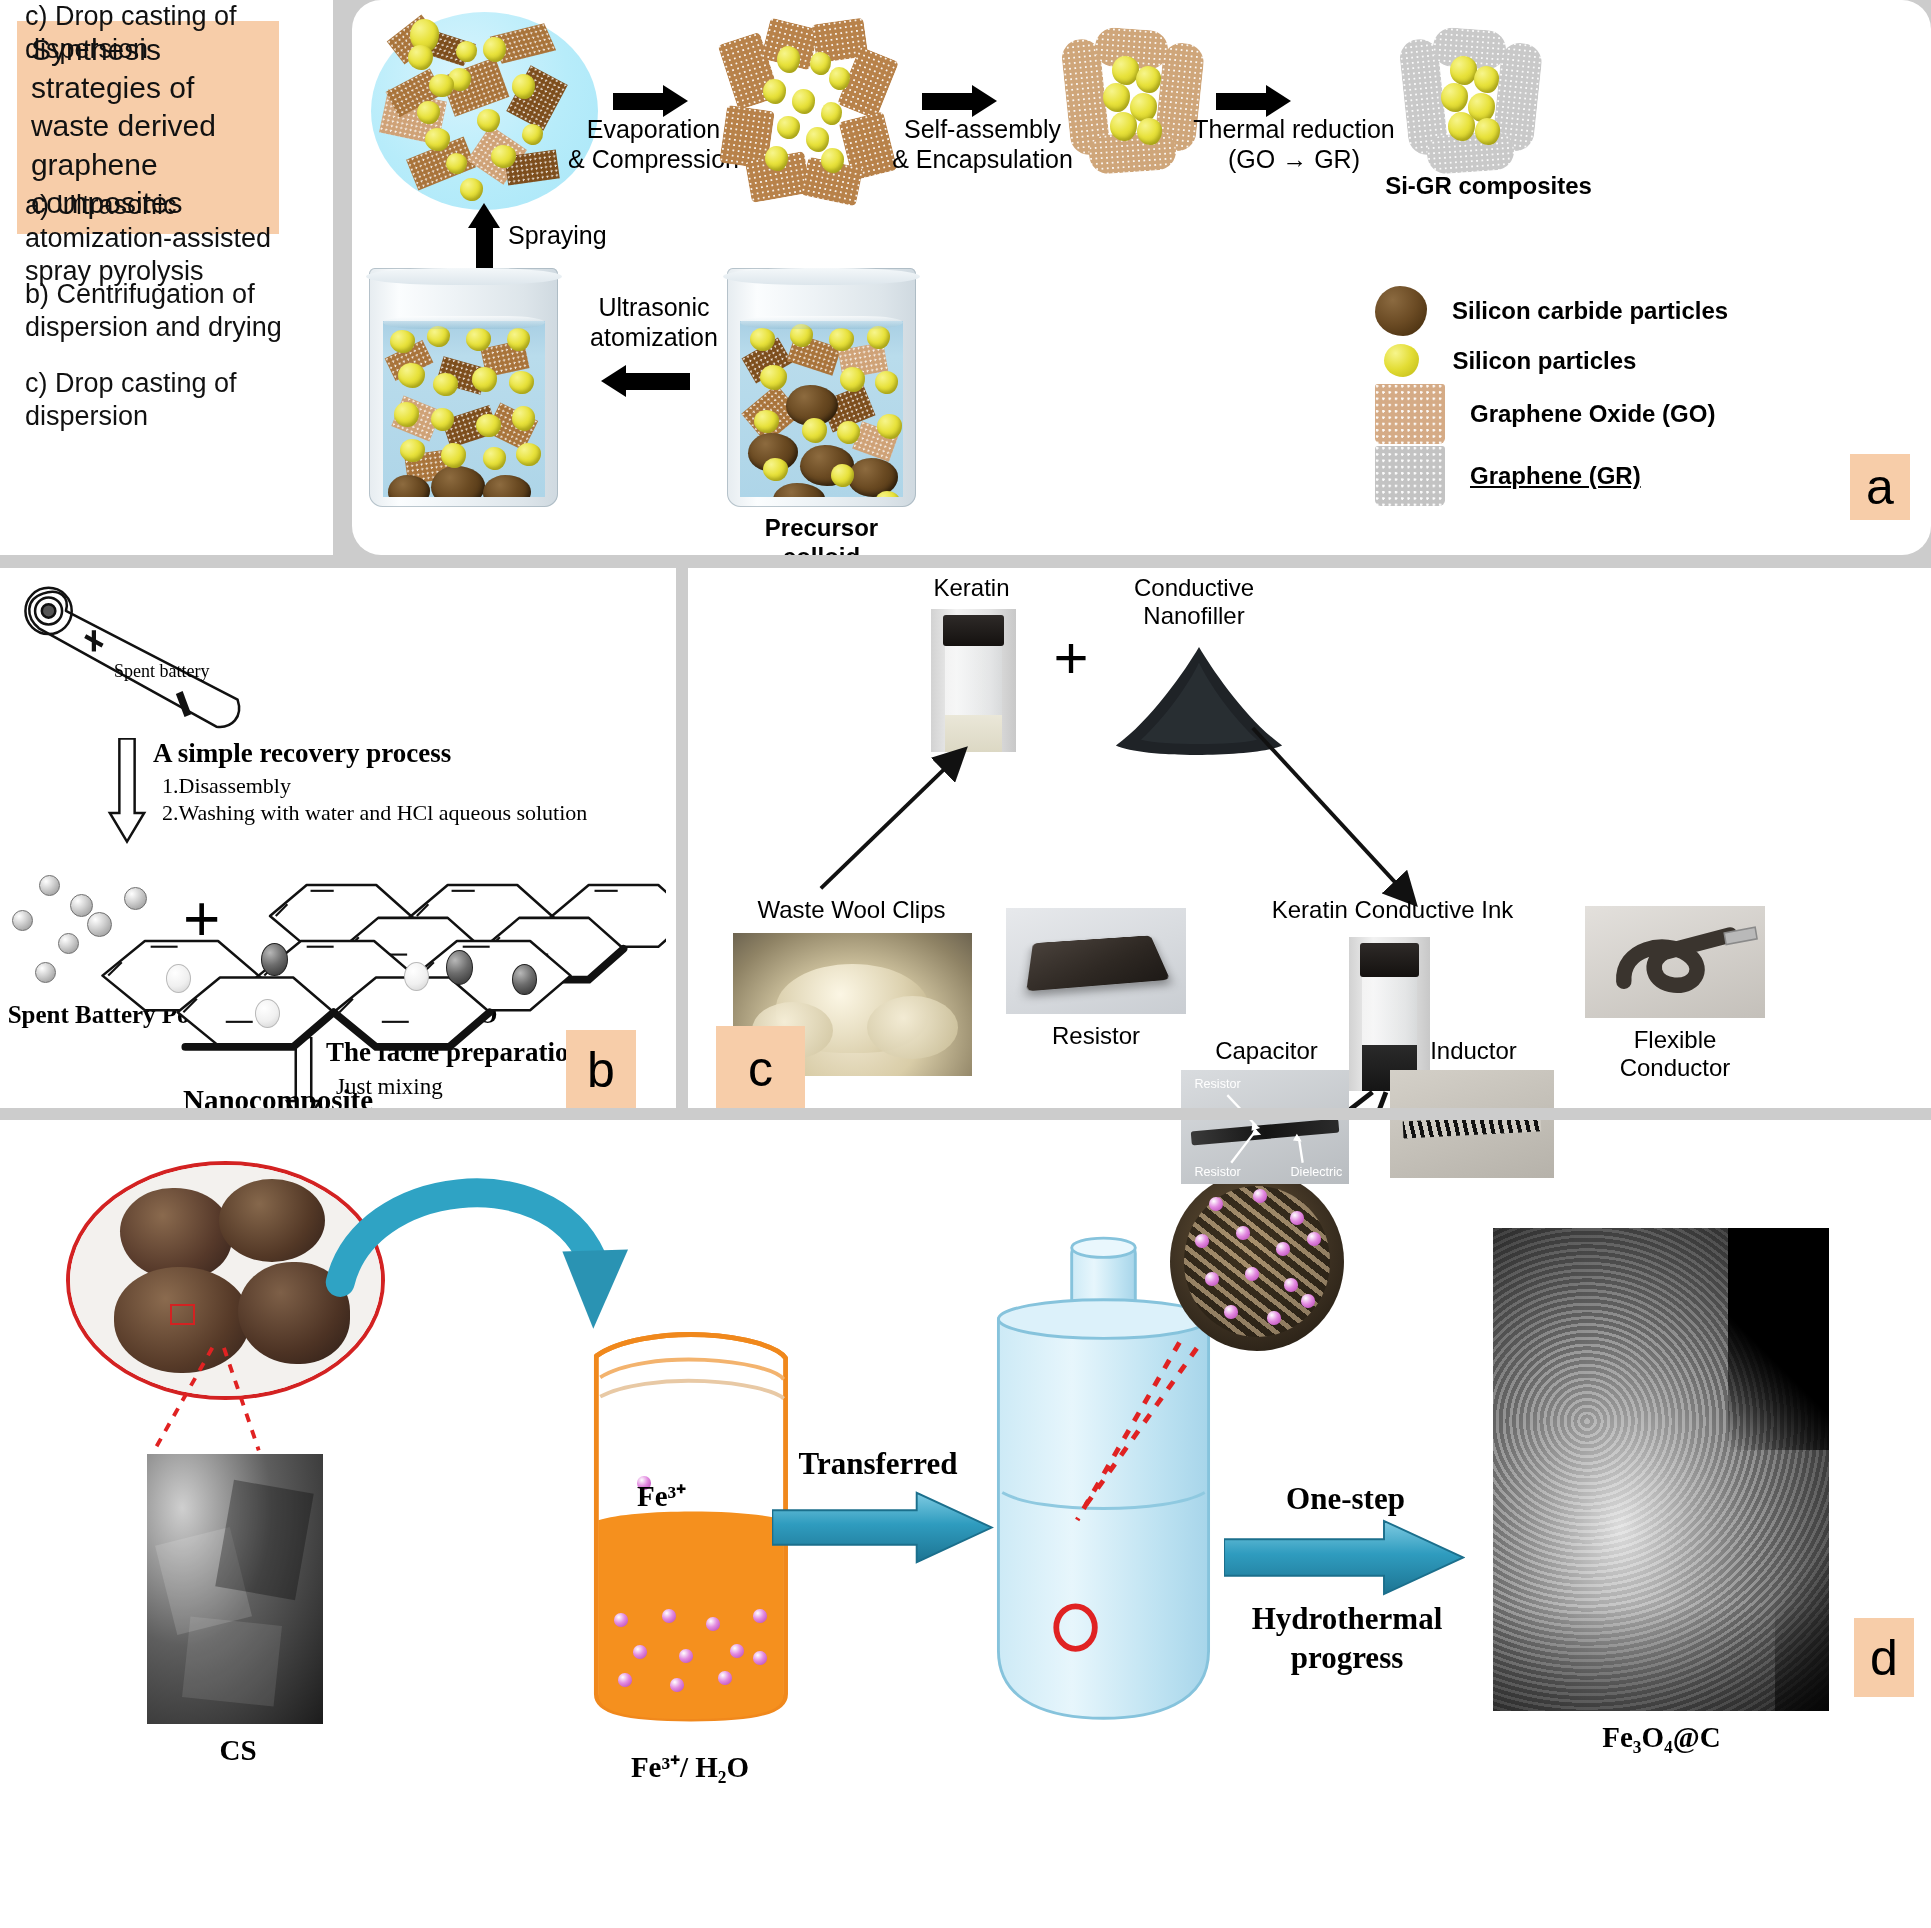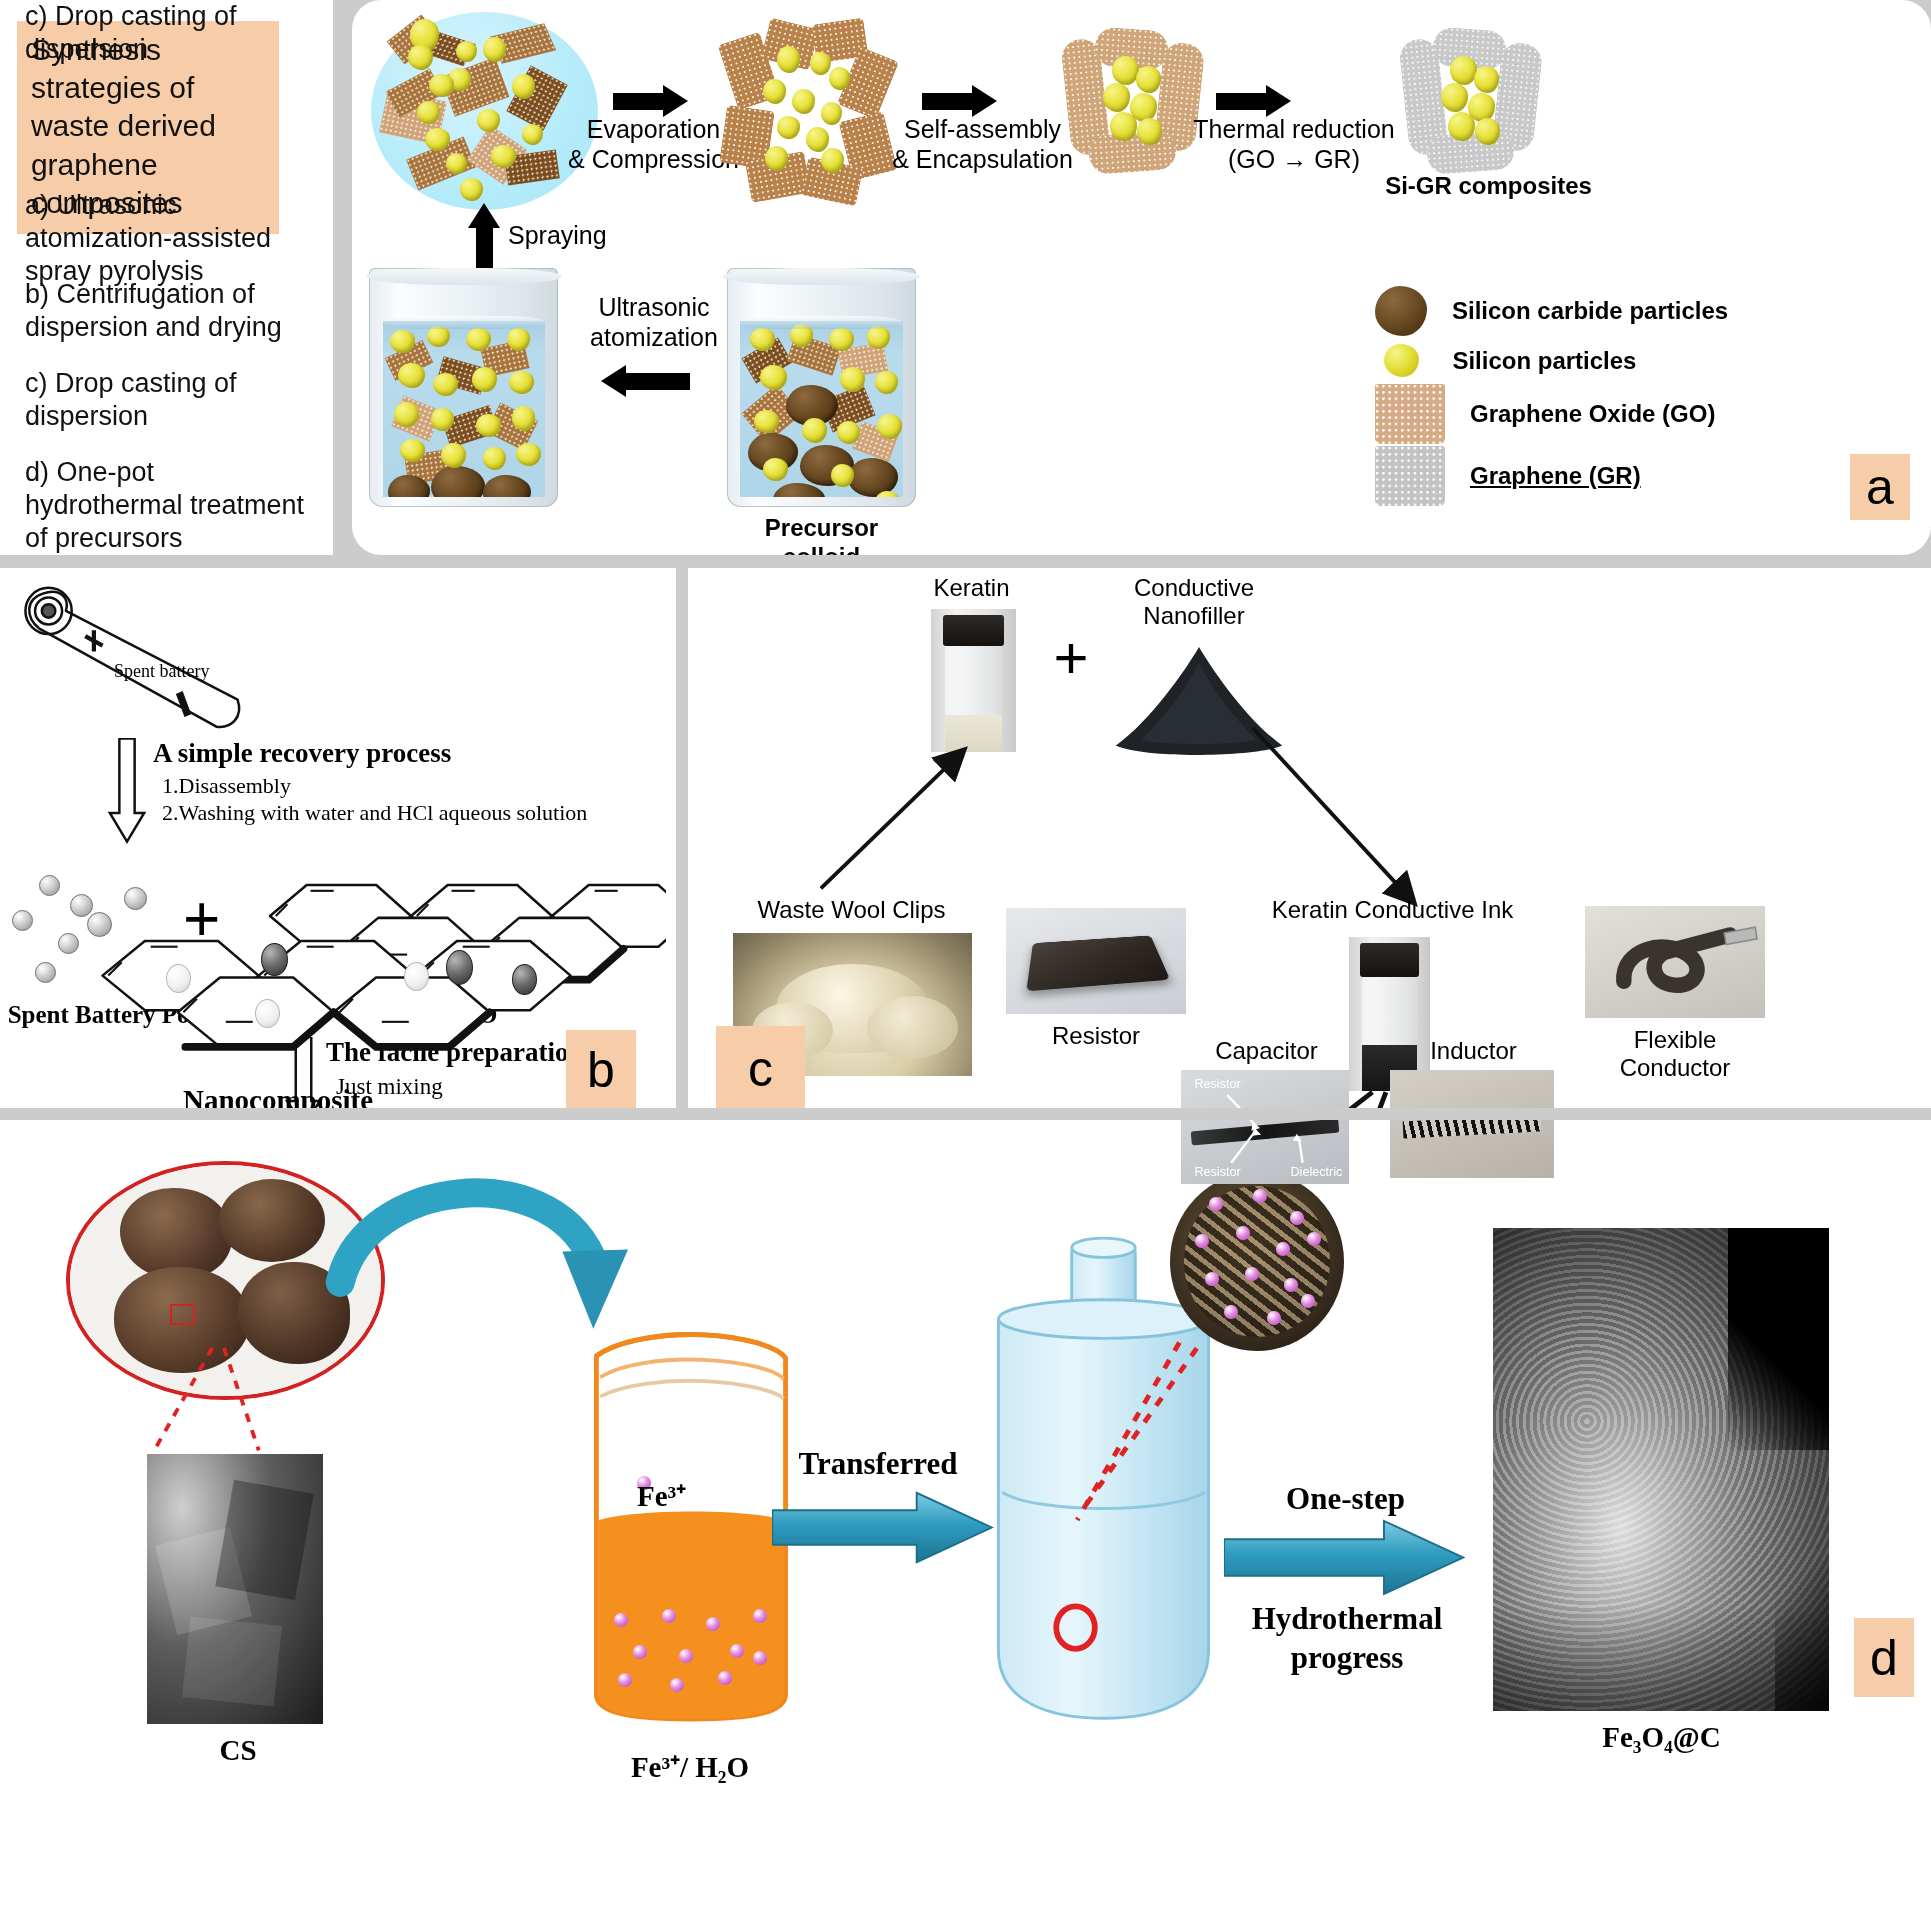--- a/index.html
+++ b/index.html
@@ -198,21 +198,20 @@
 <body>
 
 <div class="fig">
 
   <div class="panel" id="sidebar">
     <div class="title-box">Synthesis strategies of waste derived graphene composites</div>
     <div class="strat" style="top:189px">a) Ultrasonic atomization-assisted spray pyrolysis</div>
     <div class="strat" style="top:278px">b) Centrifugation of dispersion and drying</div>
     <div class="strat" style="top" :380px="">c) Drop casting of dispersion</div>
     <div class="strat" style="top:367px">c) Drop casting of dispersion</div>
-    <div class="strat" style="top:456px">d) One-pot hydrothermal treatment of precursors</div>
   </div>
 
   <div class="panel" id="panelA">
 
     <div class="droplet" style="left:19.3px; top:11.6px; width:227px; height:198px;">
       <div class="flake" style="left:19.3px;  top:13.5px;  width:44px; height:29px; transform:rotate(-38deg);"></div>
       <div class="flake dark" style="left:50px;  top:23px;  width:50px; height:25px; transform:rotate(18deg) skewX(-12deg);"></div>
       <div class="flake" style="left:124px; top:17.4px;  width:56px; height:29px; transform:rotate(-14deg) skewX(10deg);"></div>
       <div class="flake light" style="left:11.6px;  top:83px;  width:60px; height:44px; transform:rotate(12deg);"></div>
       <div class="flake" style="left:75px;  top:54px;  width:58px; height:42px; transform:rotate(-20deg);"></div>

